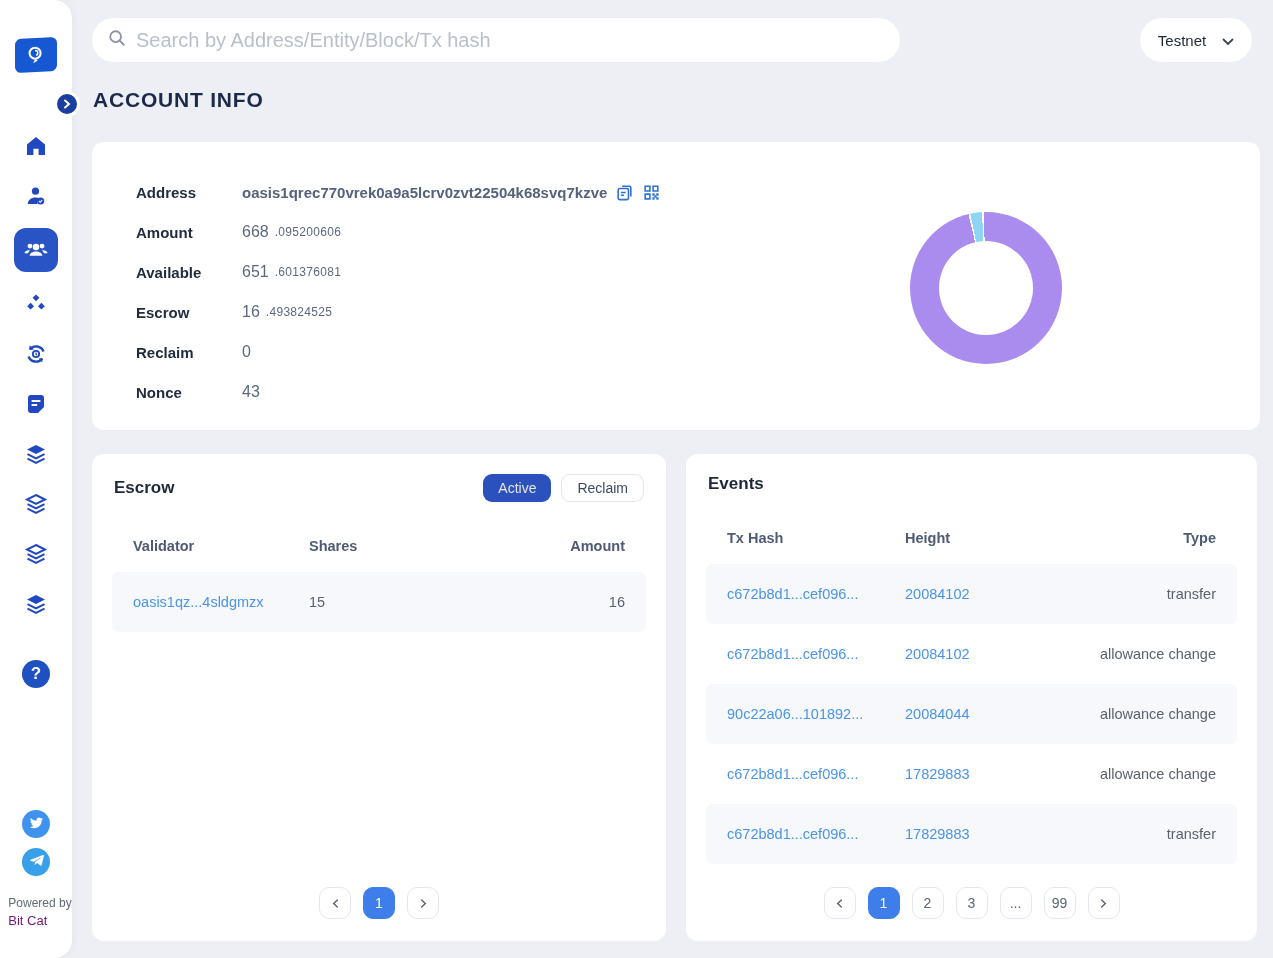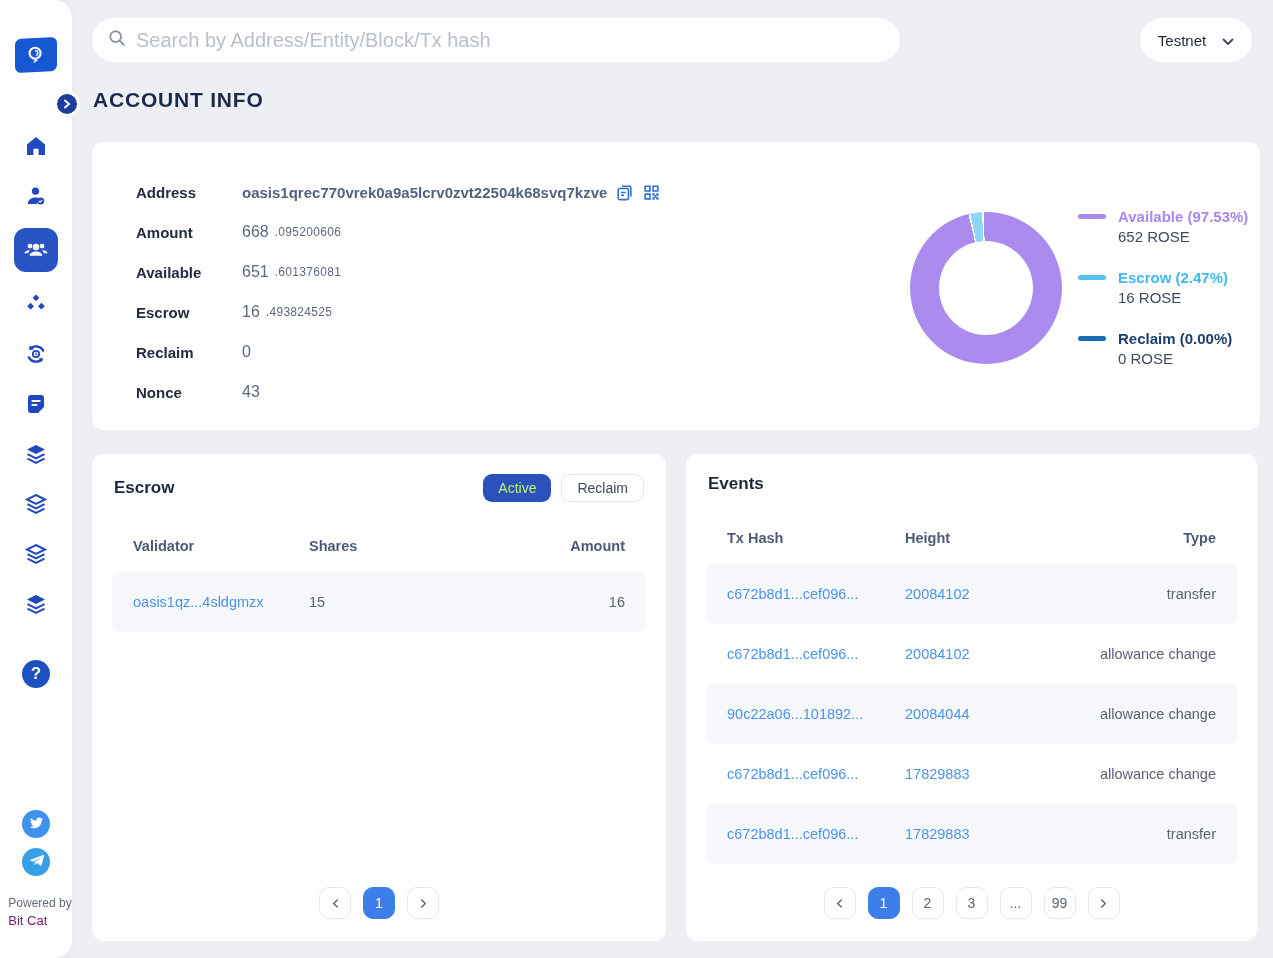--- a/index.html
+++ b/index.html
@@ -122,21 +122,21 @@
   .card-head{
     display:flex; align-items:center; justify-content:space-between;
     padding:20px 22px 0 22px;
   }
   .card-title{ font-size:17px; font-weight:bold; color:#1e2738; }
   .tabs{ display:flex; gap:10px; }
   .tab{
     height:28px; padding:0 15px; border-radius:9px; font-size:14px;
     display:flex; align-items:center; cursor:pointer;
   }
-  .tab.active{ background:#2b51bd; color:#bef264; }
+  .tab.active{ background:#2b51bd; color:#e5e5e5; }
   .tab.idle{ background:#fff; border:1px solid #e2e6ee; color:#3d4a60; }
 
   table{ border-collapse:collapse; width:100%; }
   .tbl-wrap{ padding:0 20px; margin-top:26px; }
   th{
     text-align:left; font-size:14.5px; color:var(--header-text); font-weight:bold;
     padding:10px 0 18px 21px;
     margin-top:12px;
   }
   th.right, td.right{ text-align:right; padding-right:21px; }
@@ -383,37 +383,20 @@
       <div class="field-value">
           <span class="num-int">43</span>
         </div>
     </div>
   </div>
 
   <div class="donut" id="donut" style="background: conic-gradient(from -13.392deg, rgb(255, 255, 255) 0deg, rgb(255, 255, 255) 1.4deg, rgb(142, 213, 245) 1.4deg, rgb(142, 213, 245) 10.292deg, rgb(255, 255, 255) 10.292deg, rgb(255, 255, 255) 11.692deg, rgb(169, 140, 238) 11.692deg, rgb(169, 140, 238) 360deg);">
     <div class="donut-hole"></div>
   </div>
 
-  <div class="legend">
-    <div class="legend-item">
-      <span class="legend-swatch" style="background: rgb(169, 140, 238);"></span>
-      <div class="legend-label" style="color: rgb(168, 134, 240);">Available (97.53%)</div>
-      <div class="legend-amount">652 ROSE</div>
-    </div>
-    <div class="legend-item">
-      <span class="legend-swatch" style="background: rgb(82, 196, 240);"></span>
-      <div class="legend-label" style="color: rgb(63, 185, 239);">Escrow (2.47%)</div>
-      <div class="legend-amount">16 ROSE</div>
-    </div>
-    <div class="legend-item">
-      <span class="legend-swatch" style="background: rgb(26, 108, 174);"></span>
-      <div class="legend-label" style="color: rgb(27, 63, 110);">Reclaim (0.00%)</div>
-      <div class="legend-amount">0 ROSE</div>
-    </div>
-  </div>
 </div>
 
 <div class="card escrow">
   <div class="card-head">
     <div class="card-title">Escrow</div>
     <div class="tabs">
       <div class="tab active">Active</div>
       <div class="tab idle">Reclaim</div>
     </div>
   </div>

